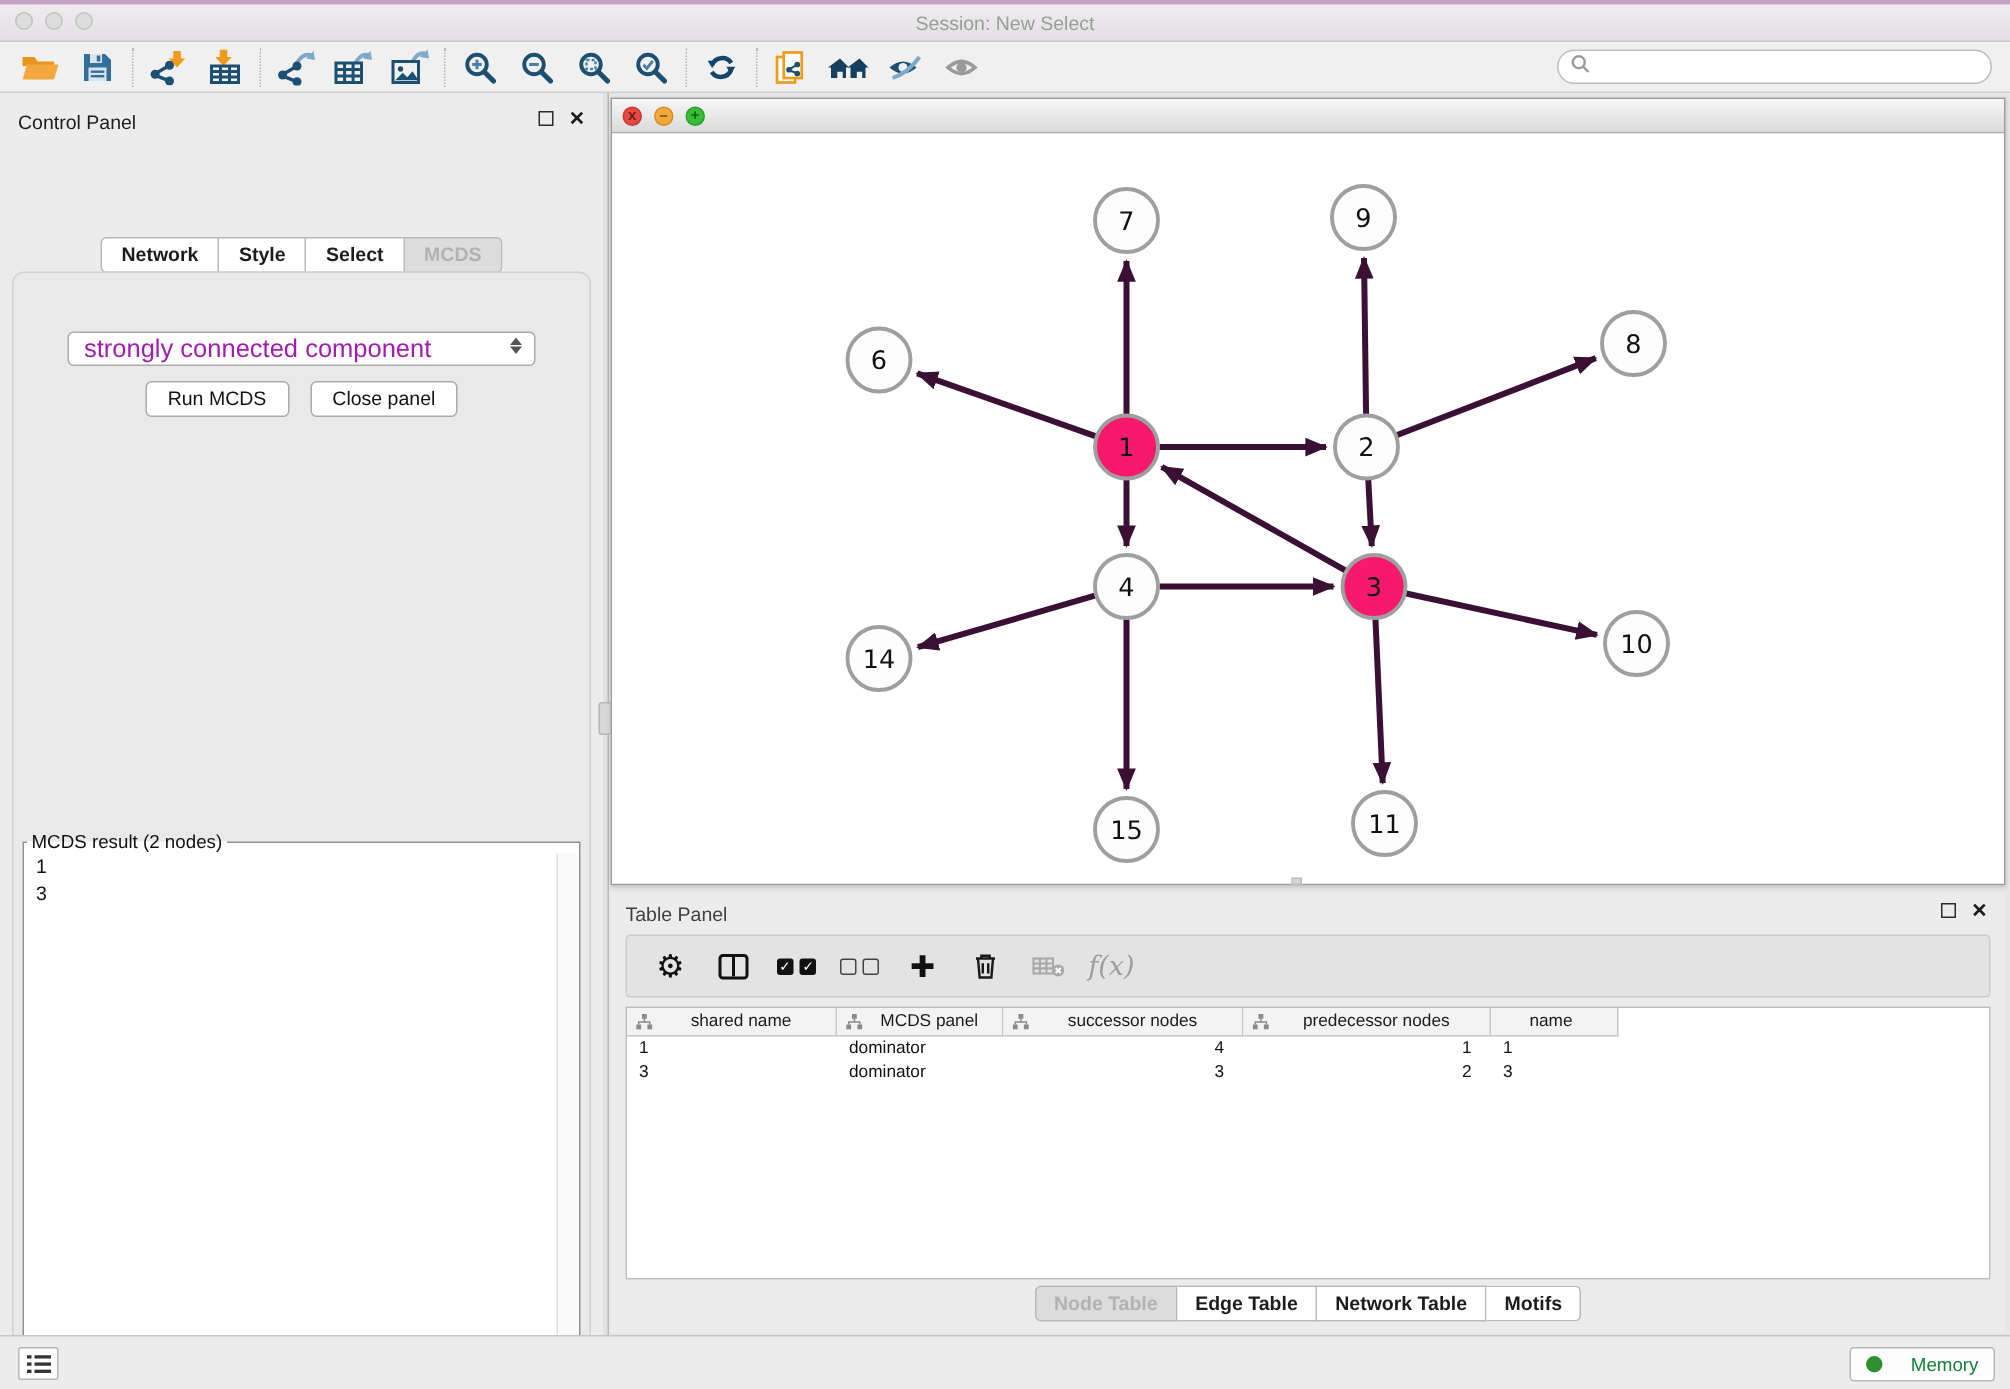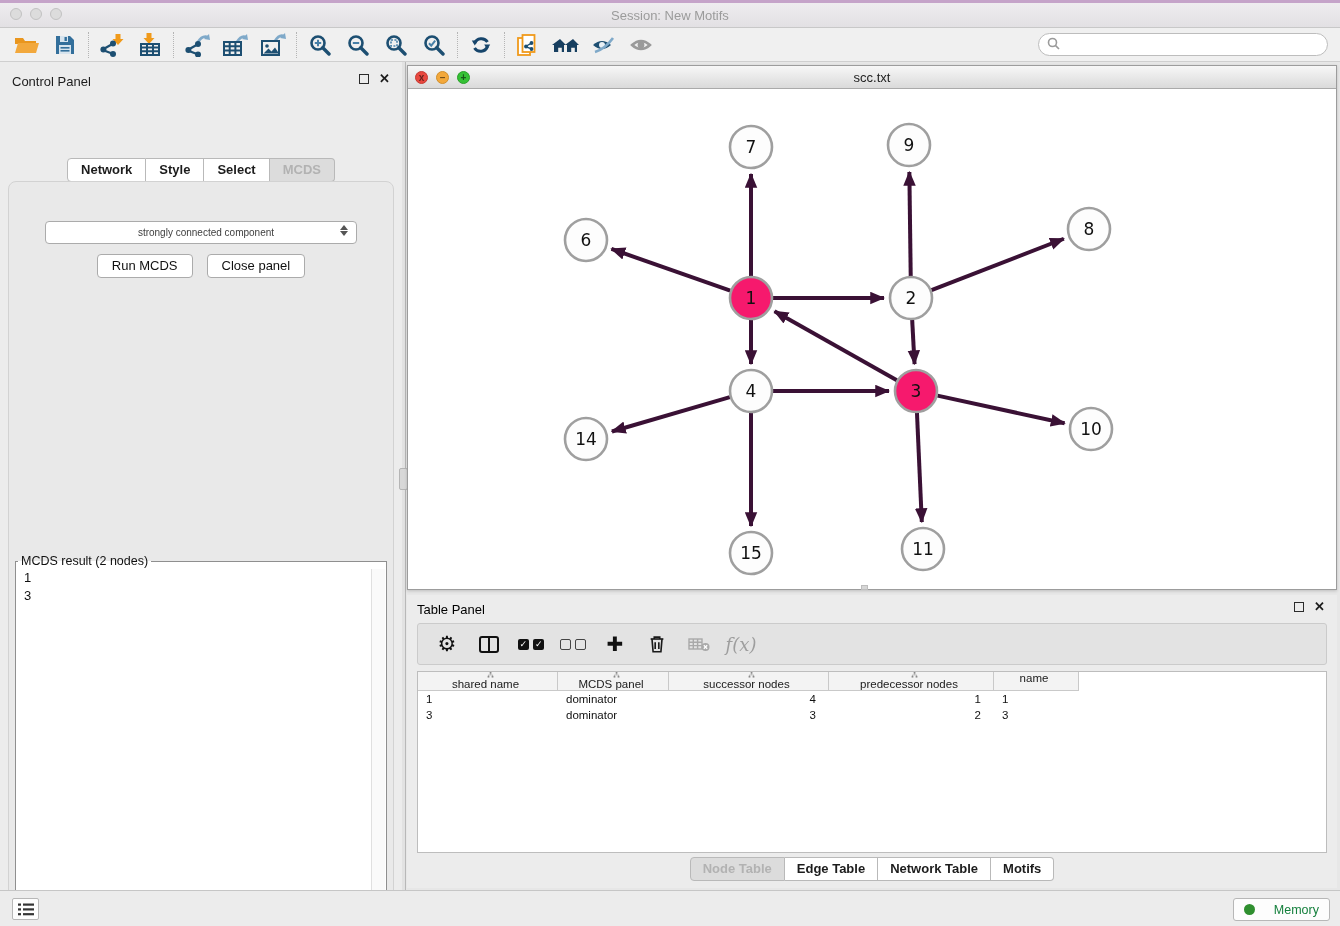--- a/index.html
+++ b/index.html
@@ -35,22 +35,22 @@
   .seg { font-size:13px; font-weight:600; color:#1c1c1c; background:#fff; border:1px solid #b9b9b9;
     border-left:none; padding:3px 13px 4px; }
   .seg:first-child { border-left:1px solid #b9b9b9; border-radius:4px 0 0 4px; }
   .seg:last-child { border-radius:0 4px 4px 0; }
   .seg.active.disabled { background:#dcdcdc; color:#b2b2b2; }
 
   .panel-box { position:absolute; left:8px; top:119px; width:386px; height:758px; background:#e9e9e9;
     border:1px solid #d2d2d2; border-radius:8px; }
   .opt-label { position:absolute; left:0; right:0; top:18px; text-align:center; font-size:13px; font-weight:600; color:#111; }
   .popup { position:absolute; left:36px; top:39px; width:312px; height:23px; background:#fff;
-    border:1px solid #ababab; border-radius:4px; font-size:10px; color:#404040; display:flex; align-items:center;
-    padding-left:10px;justify-content:center; }
+    border:1px solid #ababab; border-radius:4px; font-size:17px; color:#a21caf; display:flex; align-items:center;
+    padding-left:10px; }
   .popup .stepper { position:absolute; right:8px; top:3px; display:flex; flex-direction:column; gap:1px; }
   .popup .stepper i { width:0; height:0; border-left:4px solid transparent; border-right:4px solid transparent; }
   .popup .stepper i.up { border-bottom:5px solid #555; }
   .popup .stepper i.dn { border-top:5px solid #555; }
   .btn-row { position:absolute; left:0; right:0; top:72px; display:flex; justify-content:center; gap:14px; }
   .aqua-btn { background:#fff; border:1px solid #ababab; border-radius:4px; font-size:13px; color:#111;
     padding:3px 14px 4px; min-width:90px; text-align:center; }
 
   fieldset.result { position:absolute; left:6px; top:372px; width:372px; height:378px;
     border:1px solid #8f8f8f; background:#fff; }
@@ -72,38 +72,38 @@
   .light { width:13px; height:13px; border-radius:50%; font-size:10px; font-weight:bold; line-height:12px;
     text-align:center; color:rgba(0,0,0,.55); }
   .light.red { background:#e8483f; border:1px solid #c63a33; }
   .light.yellow { background:#f3a83b; border:1px solid #d18f2b; }
   .light.green { background:#35c135; border:1px solid #2aa02a; }
   .net-canvas { position:absolute; left:0; top:23px; width:928px; height:500px; background:#fff; }
   .net-resize { position:absolute; left:453px; bottom:-1px; width:7px; height:5px; background:#d6d6d6; border:1px solid #bdbdbd; }
 
   
   .table-panel { position:absolute; left:407px; top:595px; width:930px; height:293px; background:#ececec; }
-  .table-panel .ptitle { position:absolute; left:10px; top:7px; font-size:13px; color:#000000; }
+  .table-panel .ptitle { position:absolute; left:10px; top:7px; font-size:13px; color:#404040; }
   .table-panel .wctl { right:12px; top:6px; }
   .tp-toolbar { position:absolute; left:10px; top:28px; width:910px; height:42px; background:#e3e3e3;
     border:1px solid #cbcbcb; border-radius:3px; display:flex; align-items:center; padding-left:12px; gap:8px; }
   .tp-btn { width:34px; height:32px; display:flex; align-items:center; justify-content:center; }
   .gear-glyph { font-family:"DejaVu Sans", sans-serif; font-size:21px; color:#111; }
   .plus-glyph { font-family:"DejaVu Sans", sans-serif; font-size:20px; font-weight:bold; color:#111; }
   .cols-icon { width:20px; height:17px; border:2.4px solid #111; border-radius:3px; position:relative; }
   .cols-icon::after { content:""; position:absolute; left:7px; top:0; bottom:0; width:2.4px; background:#111; }
   .cb { width:11px; height:11px; border-radius:2px; display:inline-block; }
   .cb.on { background:#111; color:#fff; font-size:9px; line-height:11px; text-align:center; }
   .cb.off { border:1.5px solid #444; background:transparent; }
   .fx { font-family:"DejaVu Serif", serif; font-style:italic; font-size:18px; color:#9e9e9e; }
 
   .tbl { position:absolute; left:10px; top:76px; width:910px; height:182px; background:#fff; border:1px solid #bdbdbd; }
   .tbl-head { display:flex; height:19px; }
   .th { background:#f3f3f3; border-right:1px solid #c9c9c9; border-bottom:1px solid #c9c9c9;
-    display:flex; align-items:center; font-size:11.5px; color:#1a1a1a; position:relative;flex-direction:column; }
+    display:flex; align-items:center; font-size:11.5px; color:#1a1a1a; position:relative; }
   .th .tree { margin-left:6px; }
   .th .lab { flex:1; text-align:center; padding-right:4px; }
   .tbl-row { display:flex; height:16px; }
   .td { font-size:11.5px; color:#111; line-height:16px; white-space:nowrap; overflow:hidden; }
   .td.left { text-align:left; padding-left:8px; }
   .td.right { text-align:right; padding-right:13px; }
 
   .tp-tabs { position:absolute; left:0; right:0; top:262px; display:flex; justify-content:center; }
   .tp-tabs .seg { padding:3px 12px 4px; }
 
@@ -119,21 +119,21 @@
 <body>
 
 <div id="app">
 
   <div class="titlebar">
     <div class="win-dots">
       <span class="win-dot"></span>
       <span class="win-dot"></span>
       <span class="win-dot"></span>
     </div>
-    <div class="title-text">Session: New Motifs</div>
+    <div class="title-text">Session: New Select</div>
   </div>
 
   <div class="toolbar">
     <div class="tbtn">
       <svg width="26" height="22" viewBox="0 0 26 22">
           <path d="M1 4 h8 l2 3 h11 v3 H1z" fill="#e9961e"></path>
           <path d="M1 19 L4 9 h21 l-3 10z" fill="#f2a83c"></path>
         </svg>
     </div>
     <div class="tbtn">
@@ -325,21 +325,20 @@
   <div class="v-divider"></div>
   <div class="v-handle"></div>
 
   <div class="net-window">
     <div class="net-titlebar">
       <div class="lights">
         <span class="light red">x</span>
         <span class="light yellow">–</span>
         <span class="light green">+</span>
       </div>
-      <div class="net-title">scc.txt</div>
     </div>
     <svg class="net-canvas" id="graph-svg" viewBox="0 0 928 500">
         <defs>
           <marker id="arrow" viewBox="0 0 12 10" refX="11" refY="5" markerWidth="15" markerHeight="13" orient="auto" markerUnits="userSpaceOnUse">
             <path d="M0,0 L12,5 L0,10 z" fill="#3a1135"></path>
           </marker>
         </defs>
         <line x1="343" y1="187" x2="343" y2="85" stroke="#3a1135" stroke-width="4" marker-end="url(#arrow)"></line>
         <line x1="322.2449403778676" y1="201.7042820722201" x2="203.4721186271625" y2="159.95383563863894" stroke="#3a1135" stroke-width="4" marker-end="url(#arrow)"></line>
         <line x1="365" y1="209" x2="476" y2="209" stroke="#3a1135" stroke-width="4" marker-end="url(#arrow)"></line>

